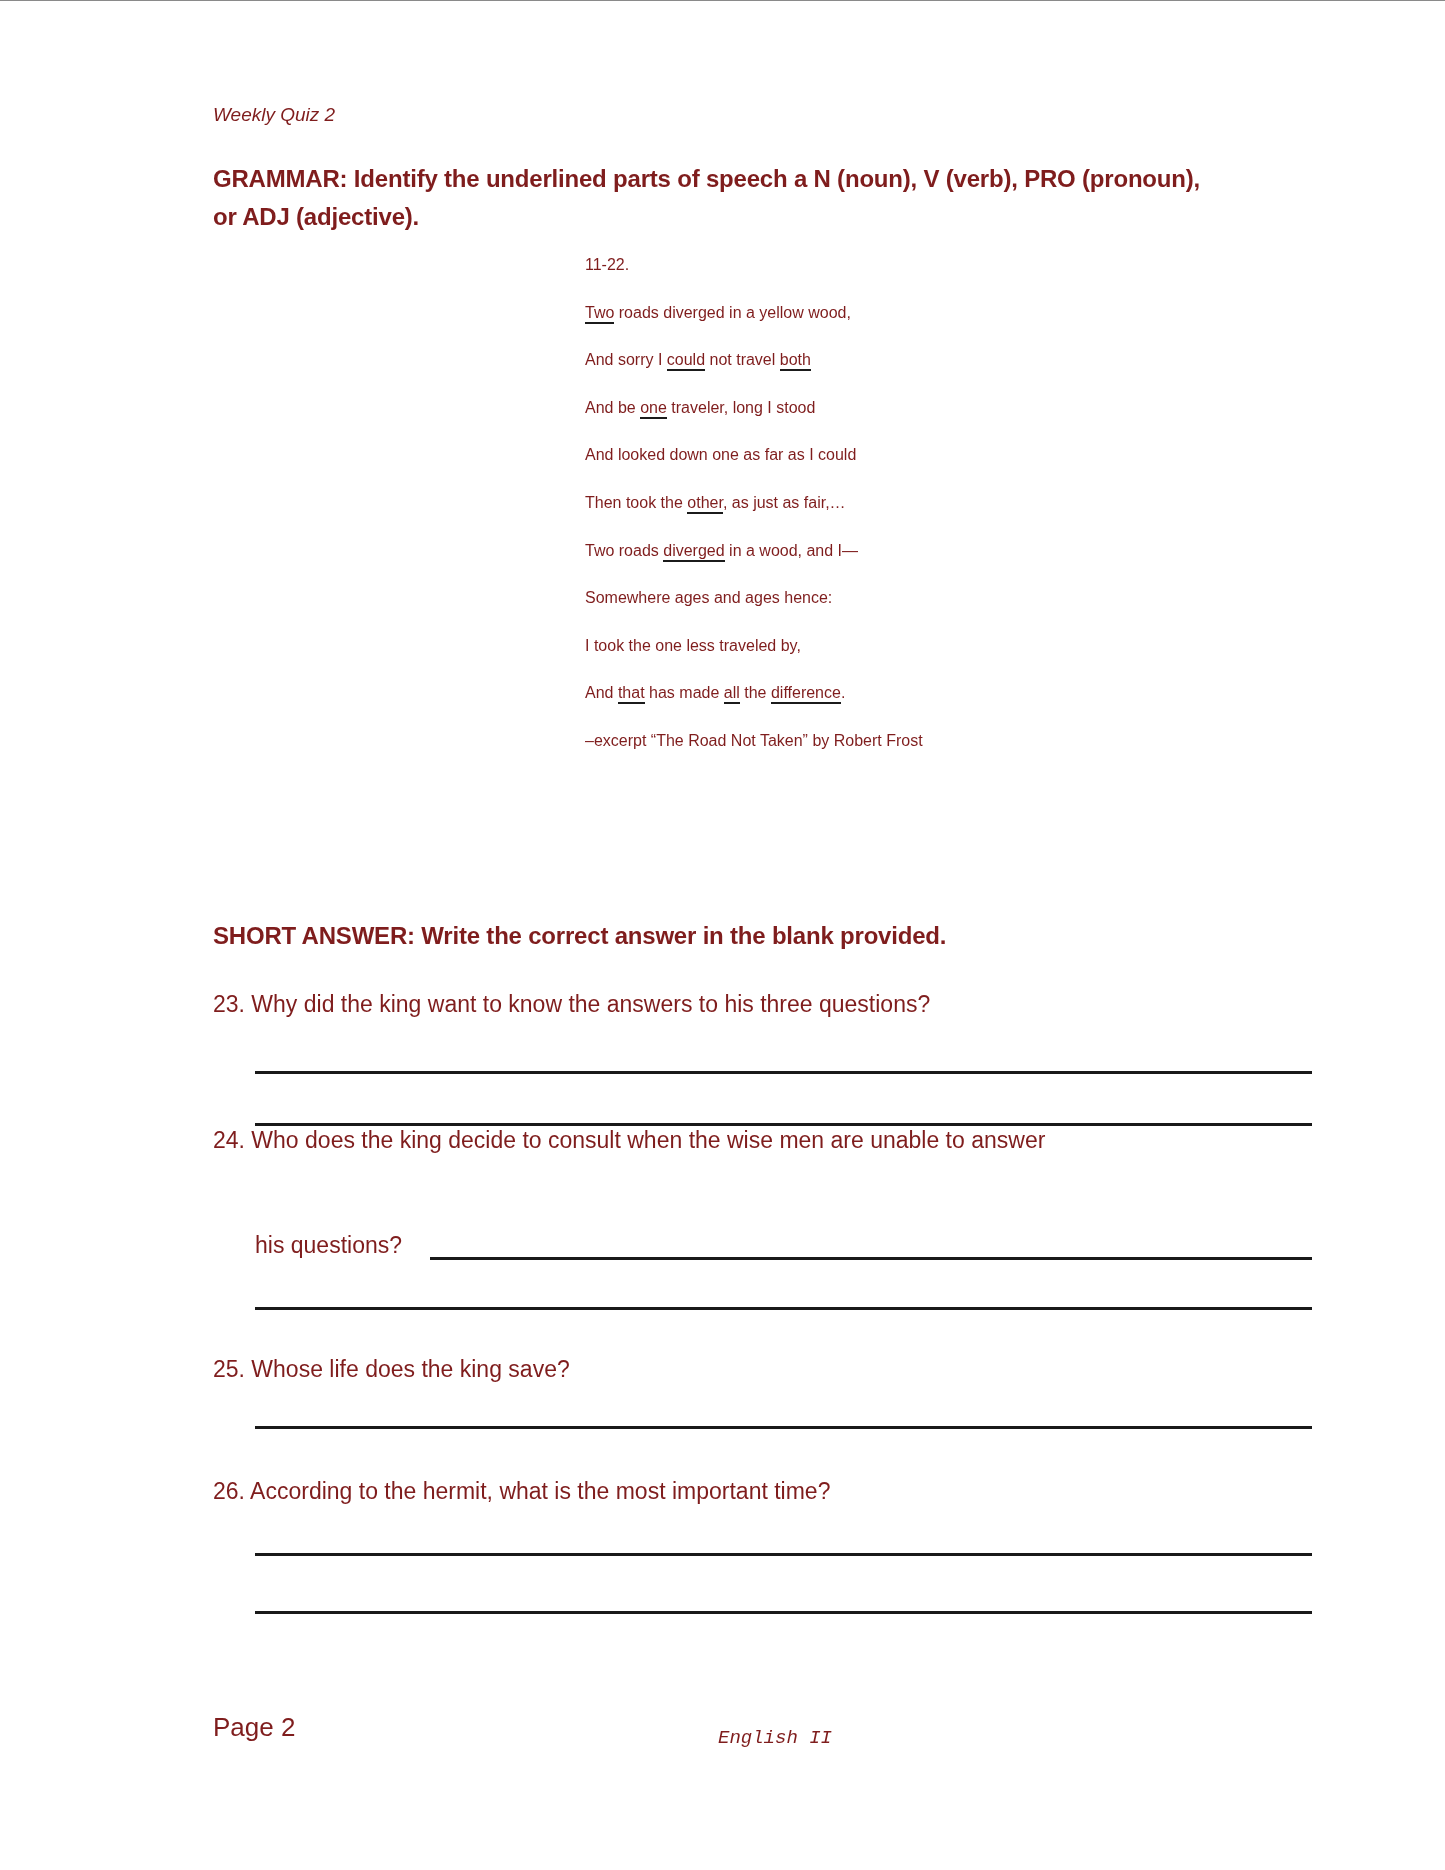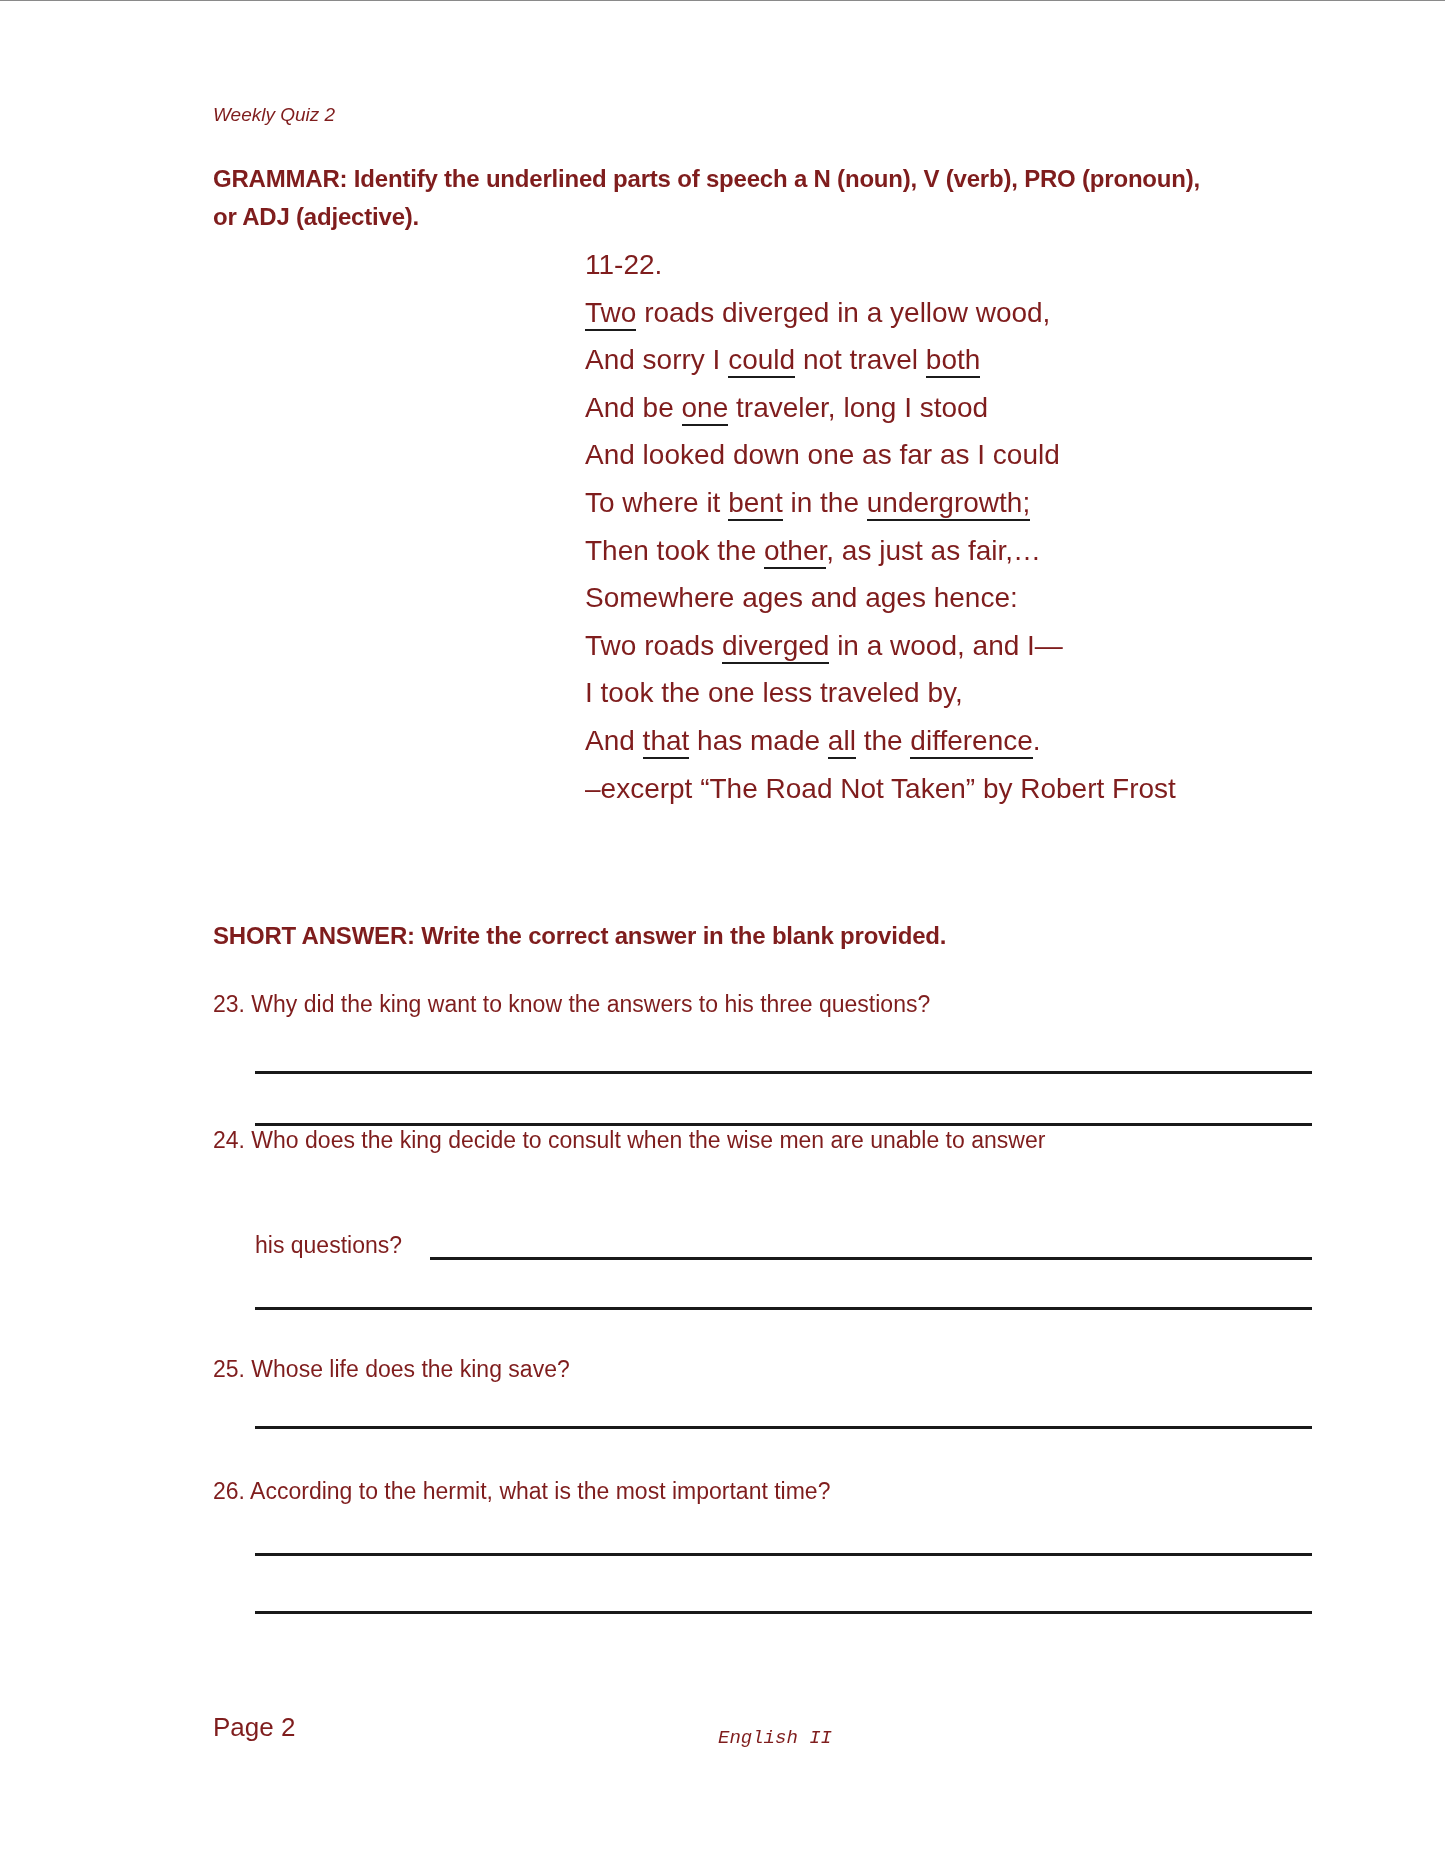--- a/index.html
+++ b/index.html
@@ -8,21 +8,21 @@
     width:1445px; height:1870px;
     margin:1px auto;
     background:#ffffff;
     font-family:"Liberation Sans","DejaVu Sans",sans-serif;
     color:#7f1d1d;
     overflow:hidden;
   }
   .abs { position:absolute; white-space:nowrap; }
   .header-title { font-size:19px; font-style:italic; }
   .section-heading { font-size:24px; font-weight:700; line-height:38px; letter-spacing:-0.2px; }
-  .poem-block { font-size:28px; line-height:47.6px; }
+  .poem-block { font-size:16px; line-height:47.6px; }
   .poem-block .ul { border-bottom:2px solid #1b1b1b; padding-bottom:1px; }
   .question { font-size:23px; }
   .blank {
     position:absolute;
     height:0;
     border-top:3px solid #191919;
   }
   .footer-page { font-size:26px; }
   .footer-course { font-size:19px; font-style:italic;font-family:Liberation Mono, monospace; }
 </style>
@@ -38,24 +38,23 @@
     <div>or ADJ (adjective).</div>
   </div>
 
   <div class="abs poem-block" style="left:585px; top:240px;">
     <div>11-22.</div>
     <div>
         <div><span class="ul">Two</span><span> roads diverged in a yellow wood,</span></div>
         <div><span>And sorry I </span><span class="ul">could</span><span> not travel </span><span class="ul">both</span></div>
         <div><span>And be </span><span class="ul">one</span><span> traveler, long I stood</span></div>
         <div><span>And looked down one as far as I could</span></div>
-        <div><span>To where it </span><span class="ul">bent</span><span> in the </span><span class="ul">undergrowth;</span></div>
         <div><span>Then took the </span><span class="ul">other</span><span>, as just as fair,…</span></div>
+        <div><span>Two roads </span><span class="ul">diverged</span><span> in a wood, and I—</span></div>
         <div><span>Somewhere ages and ages hence:</span></div>
-        <div><span>Two roads </span><span class="ul">diverged</span><span> in a wood, and I—</span></div>
         <div><span>I took the one less traveled by,</span></div>
         <div><span>And </span><span class="ul">that</span><span> has made </span><span class="ul">all</span><span> the </span><span class="ul">difference</span><span>.</span></div>
       </div>
     <div>–excerpt “The Road Not Taken” by Robert Frost</div>
   </div>
 
   <div class="abs section-heading" style="left:213px; top:916px;">SHORT ANSWER: Write the correct answer in the blank provided.</div>
 
   <div class="abs question" style="left:213px; top:990px;">23. Why did the king want to know the answers to his three questions?</div>
   <div class="blank" style="left:255px; top:1070px; width:1057px;"></div>

